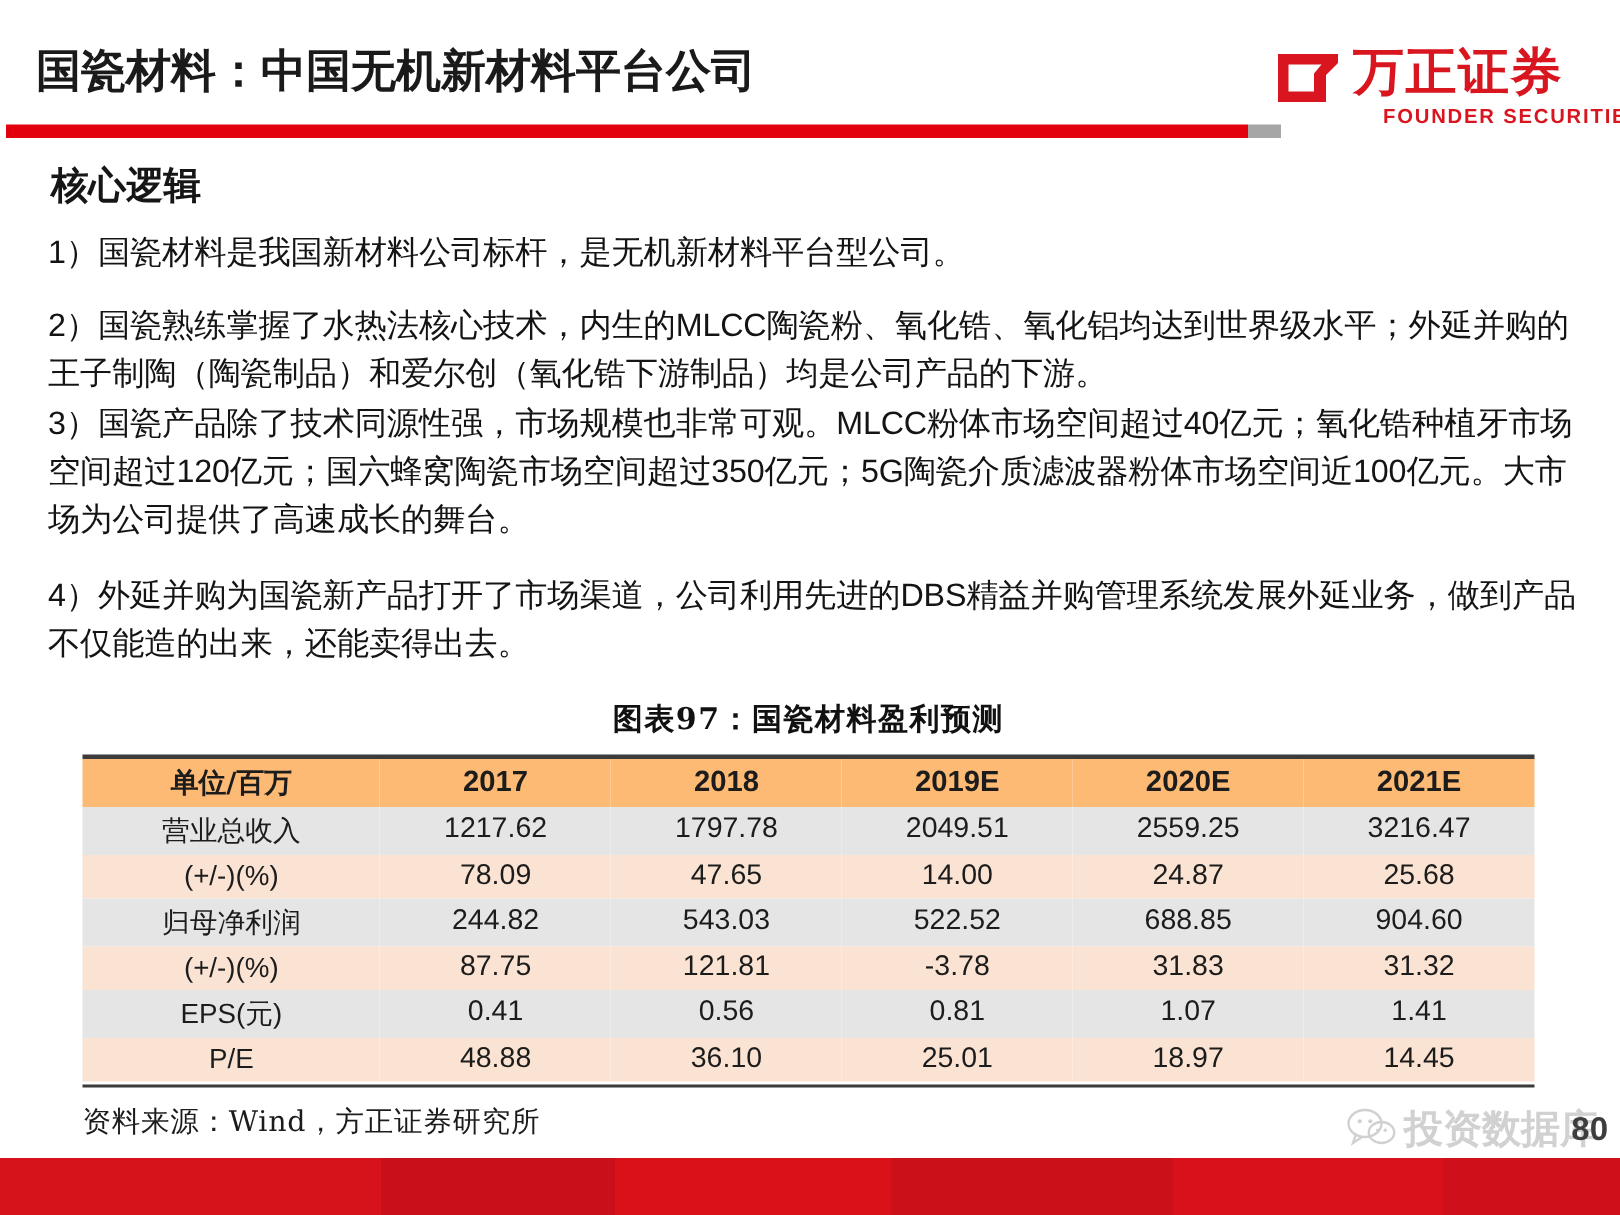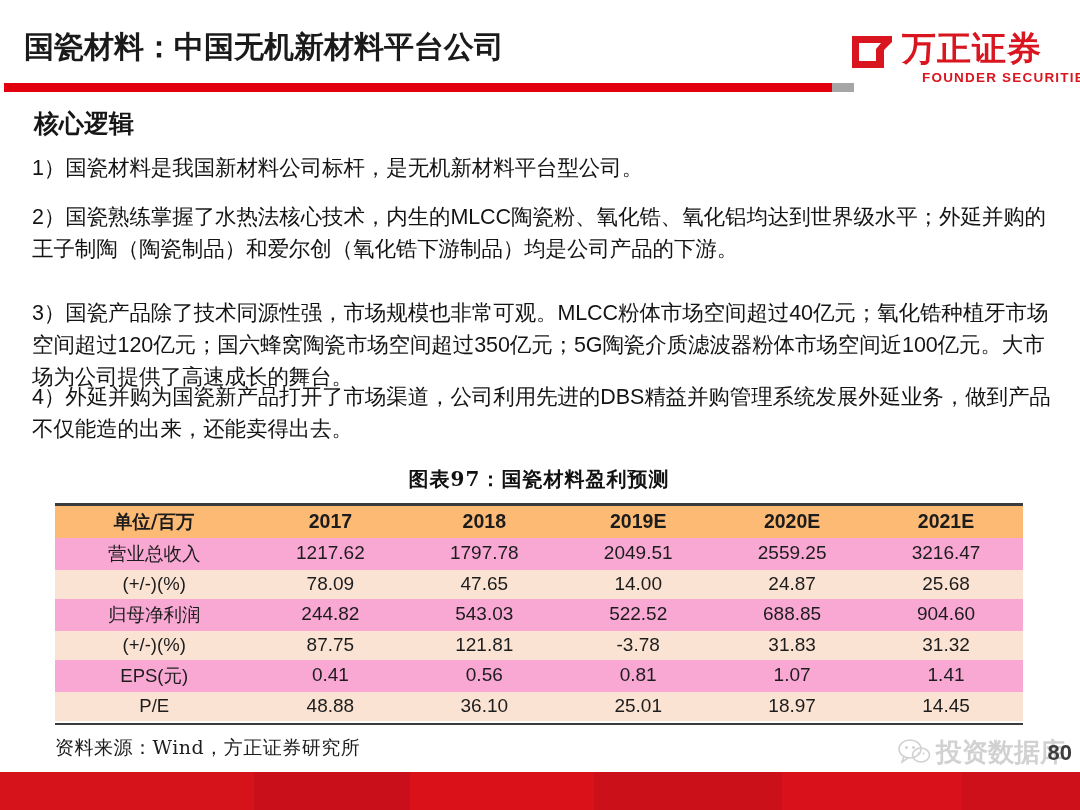--- a/index.html
+++ b/index.html
@@ -107,21 +107,21 @@
     position: absolute;
     left: 32px;
     width: 1028px;
     font-size: 21.5px;
     color: #141414;
     line-height: 32px;
     letter-spacing: -0.1px;
   }
   .p1 { top: 152px; }
   .p2 { top: 201px; }
-  .p3 { top: 297px; }
+  .p3 { top: 266px; }
   .p4 { top: 381px; }
 
   
   .exhibit {
     position: absolute;
     left: 55px;
     top: 466px;
     width: 968px;
   }
 
@@ -165,21 +165,21 @@
     font-weight: bold;
     font-size: 19.5px;
     margin-top: 20px;
   }
   table.fin thead th.rowhead {
     font-family: "DejaVu Serif", "Liberation Serif", serif;
     font-weight: bold;
     font-size: 18.5px;
   }
 
-  table.fin tbody tr.odd  { background: #f9a8d4; }
+  table.fin tbody tr.odd  { background: #e5e5e5; }
   table.fin tbody tr.even { background: #fae3d2; }
 
   table.fin tbody td.rowhead {
     font-family: "DejaVu Serif", "Liberation Serif", serif;
     font-size: 18.5px;
     color: #1c1c1c;
   }
   table.fin tbody td.rowhead.latin {
     font-family: "Liberation Sans", "DejaVu Sans", sans-serif;
   }

